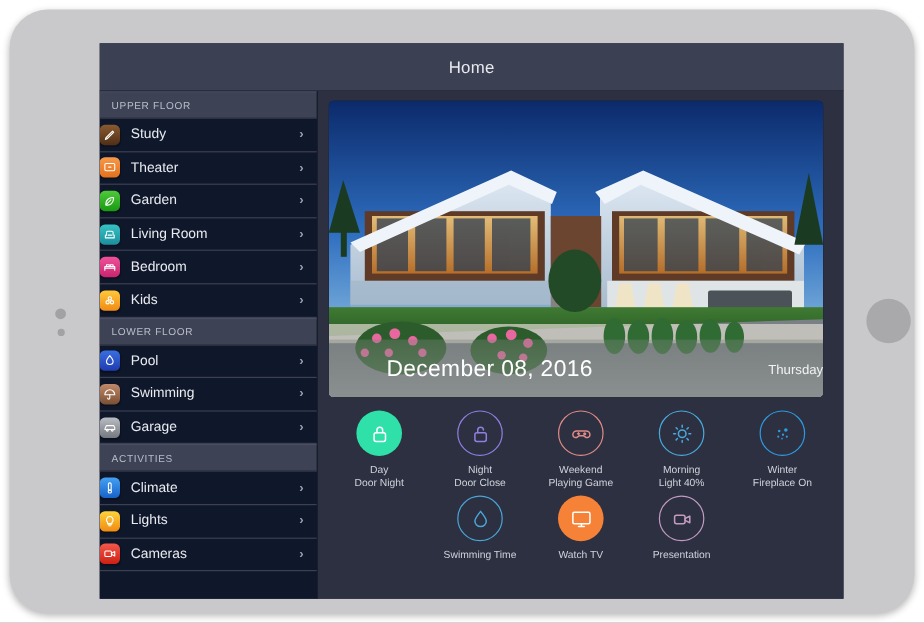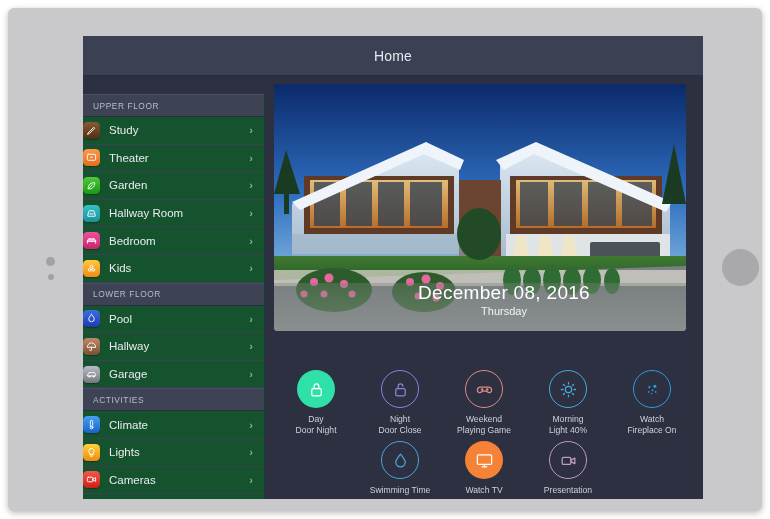--- a/index.html
+++ b/index.html
@@ -6,21 +6,21 @@
   body{
     width:770px;height:519px;background:#ffffff;
     font-family:"Liberation Sans",sans-serif;
     overflow:hidden;
   }
   .stage{position:relative;width:770px;height:519px;}
 
   
   .tablet{
     position:absolute;left:8px;top:8px;width:754px;height:503px;
-    background:#c9c9cb;border-radius:6px;
+    background:#c9c9cb;border-radius:32px;
     box-shadow:0 2px 6px rgba(0,0,0,.28);
   }
   .cam-dot{position:absolute;left:38px;border-radius:50%;background:#a2a2a4;}
   .cam-dot.d1{top:249px;width:9px;height:9px;}
   .cam-dot.d2{top:266px;width:6px;height:6px;left:40px;}
   .home-btn{
     position:absolute;left:714px;top:241px;width:37px;height:37px;
     border-radius:50%;background:#a9a9ab;
   }
 
@@ -33,22 +33,22 @@
     height:39px;background:#3b4052;
     display:flex;align-items:center;justify-content:center;
     border-bottom:1px solid #2a2e3c;
   }
   .titlebar .title{color:#e7e9ee;font-size:14px;letter-spacing:.2px;}
 
   .body{display:flex;height:424px;}
 
   
   .sidebar{
-    width:190px;background:#14532d;height:424px;
-    overflow:hidden;border-right:1px solid #23263180;margin-top:18px;
+    width:190px;background:#0f172a;height:424px;
+    overflow:hidden;border-right:1px solid #23263180;
   }
   .sec-head{
     height:21px;background:#3e4255;display:flex;align-items:center;
     padding-left:10px;color:#b9bdc9;font-size:8.4px;letter-spacing:.55px;
     border-top:1px solid #4a4e62;border-bottom:1px solid #2b2e3d;
   }
   .row{
     height:26.6px;display:flex;align-items:center;
     border-bottom:1px solid #3c4053;cursor:pointer;position:relative;
   }
@@ -68,27 +68,27 @@
   .main{flex:1;background:#2c3040;padding:8px 9px 0 9px;box-sizing:border-box;}
 
   .hero{
     position:relative;width:412px;height:247px;border-radius:4px;
     overflow:hidden;background:#0a1430;
   }
   .hero svg{position:absolute;left:0;top:0;}
   .hero .date-bar{
     position:absolute;left:0;right:0;bottom:0;height:48px;
     background:linear-gradient(180deg,rgba(120,130,120,.38),rgba(150,155,150,.55));
-    display:flex;flex-direction:column;align-items:center;justify-content:flex-start;padding-left:48px;
+    display:flex;flex-direction:row;align-items:center;justify-content:space-between;padding-left:48px;
   }
   .date-bar .d1{color:#ffffff;font-size:19px;letter-spacing:.3px;line-height:1;}
   .date-bar .d2{color:#f2f3f5;font-size:11px;margin-top:4px;line-height:1;}
 
   
-  .scenes{padding-top:11px;margin-top:28px;}
+  .scenes{padding-top:11px;}
   .scene-row{display:flex;}
   .scene{
     width:84px;display:flex;flex-direction:column;align-items:center;
     cursor:pointer;margin-bottom:5px;
   }
   .circle{
     width:38px;height:38px;border-radius:50%;
     display:flex;align-items:center;justify-content:center;box-sizing:border-box;
   }
   .scene .cap{
@@ -143,21 +143,21 @@
               <span class="chev">›</span>
             </div>
             <div class="row">
               <span class="ico" style="background: linear-gradient(rgb(54, 194, 198), rgb(27, 143, 155));">
                 <svg width="11" height="11" viewBox="0 0 24 24" fill="none" stroke="#fff" stroke-width="2" stroke-linecap="round" stroke-linejoin="round">
                   <path d="M4 13v5h16v-5"></path>
                   <path d="M6 13V8a2 2 0 012-2h8a2 2 0 012 2v5"></path>
                   <path d="M9 13h6"></path>
                 </svg>
               </span>
-              <span class="lbl">Hallway Room</span>
+              <span class="lbl">Living Room</span>
               <span class="chev">›</span>
             </div>
             <div class="row">
               <span class="ico" style="background: linear-gradient(rgb(240, 81, 154), rgb(200, 36, 111));">
                 <svg width="11" height="11" viewBox="0 0 24 24" fill="none" stroke="#fff" stroke-width="2" stroke-linecap="round" stroke-linejoin="round">
                   <path d="M3 18v-7h18v7"></path>
                   <path d="M3 14h18"></path>
                   <path d="M6 11V8h5v3"></path>
                   <path d="M13 11V8h5v3"></path>
                 </svg>
@@ -186,21 +186,21 @@
               <span class="lbl">Pool</span>
               <span class="chev">›</span>
             </div>
             <div class="row">
               <span class="ico" style="background: linear-gradient(rgb(192, 138, 106), rgb(122, 79, 51));">
                 <svg width="11" height="11" viewBox="0 0 24 24" fill="none" stroke="#fff" stroke-width="2" stroke-linecap="round" stroke-linejoin="round">
                   <path d="M3 13a9 9 0 0118 0z"></path>
                   <path d="M12 13v6a2 2 0 01-4 0"></path>
                 </svg>
               </span>
-              <span class="lbl">Hallway</span>
+              <span class="lbl">Swimming</span>
               <span class="chev">›</span>
             </div>
             <div class="row">
               <span class="ico" style="background: linear-gradient(rgb(185, 188, 194), rgb(116, 120, 127));">
                 <svg width="11" height="11" viewBox="0 0 24 24" fill="none" stroke="#fff" stroke-width="2" stroke-linecap="round" stroke-linejoin="round">
                   <path d="M3 15h18v-3l-2-4H6L4 12z"></path>
                   <circle cx="7.5" cy="16.5" r="1.6"></circle>
                   <circle cx="16.5" cy="16.5" r="1.6"></circle>
                 </svg>
               </span>
@@ -401,21 +401,21 @@
                     <svg width="19" height="19" viewBox="0 0 24 24" fill="#2f9ae0">
                       <circle cx="8" cy="9" r="1.3"></circle>
                       <circle cx="15" cy="8" r="1.9"></circle>
                       <circle cx="7" cy="15" r="1.1"></circle>
                       <circle cx="12" cy="13" r="1.2"></circle>
                       <circle cx="16" cy="15" r="1.1"></circle>
                       <circle cx="11" cy="17" r=".9"></circle>
                     </svg>
                   </div>
                   <div class="cap">
-                    <div>Watch</div>
+                    <div>Winter</div>
                     <div>Fireplace On</div>
                   </div>
                 </div>
               </div>
             <div class="scene-row" id="scene-row-2" style="padding-left:84px">
                 <div class="scene">
                   <div class="circle" style="border: 1.5px solid rgb(74, 166, 216);">
                     <svg width="19" height="19" viewBox="0 0 24 24" fill="none" stroke="#4aa6d8" stroke-width="1.6" stroke-linecap="round" stroke-linejoin="round">
                       <path d="M12 4c4 5 6 7.5 6 10a6 6 0 11-12 0c0-2.5 2-5 6-10z"></path>
                     </svg>

